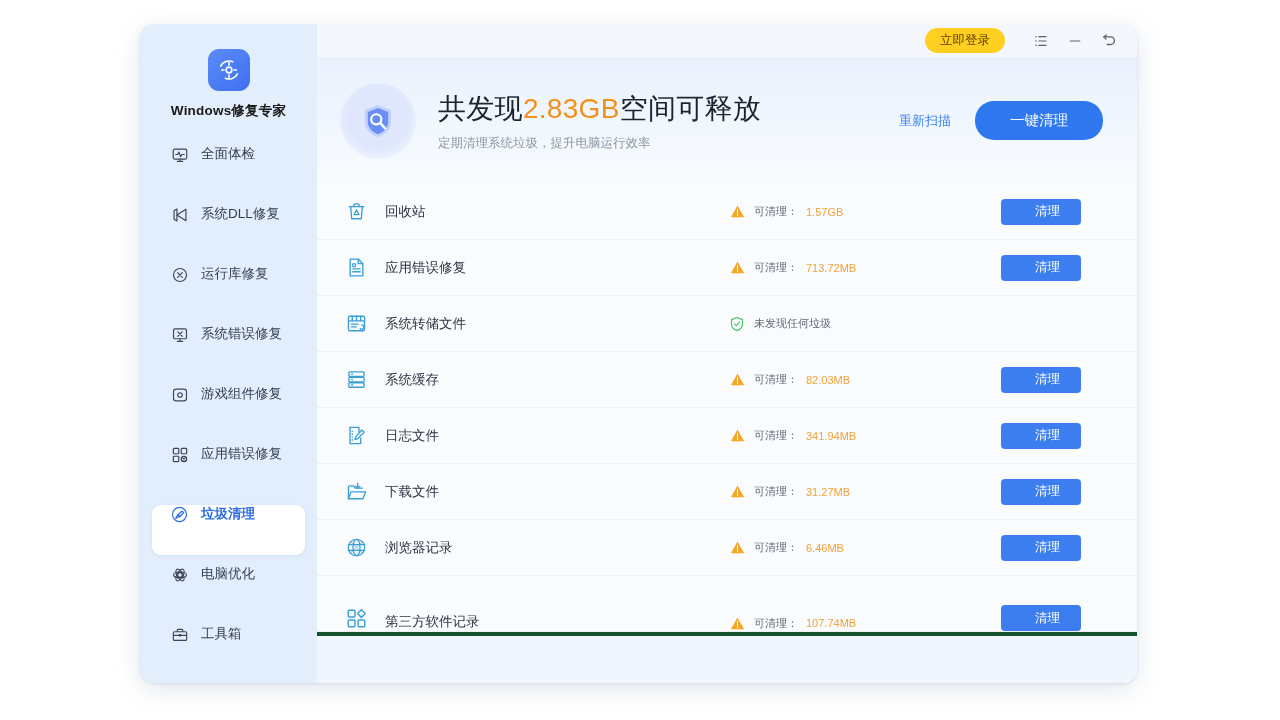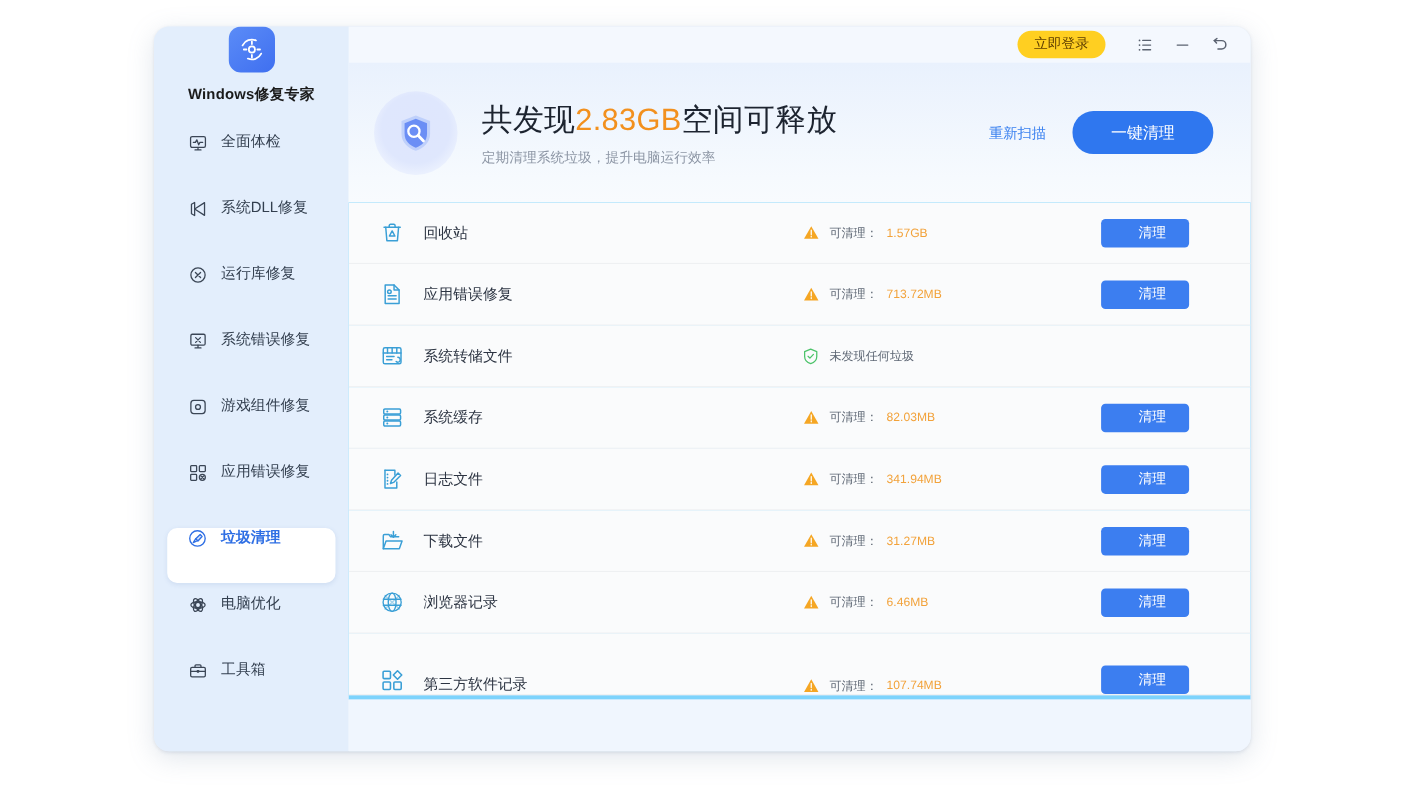--- a/index.html
+++ b/index.html
@@ -22,20 +22,21 @@
   }
 
   
   #sidebar {
     width: 177px;
     background: #e3eefc;
     flex: 0 0 177px;
     position: relative;
   }
   .brand {
+    padding-top: 25px;
     text-align: center;
   }
   .brand-logo {
     width: 42px; height: 42px;
     margin: 0 auto;
     border-radius: 11px;
     background: linear-gradient(140deg, #5b8cf7 0%, #3f6ff0 100%);
     display: flex; align-items: center; justify-content: center;
   }
   .brand-name {
@@ -156,21 +157,21 @@
     border-radius: 19px;
     height: 39px;
     width: 128px;
     font-size: 14.5px;
     cursor: pointer;
     font-family: inherit;
   }
 
   
   #list {
-    background: #7dd3fc;
+    background: #14532d;
     flex: 0 0 452px;
     overflow: hidden;
   }
   .row {
     height: 56px;
     display: flex;
     align-items: center;
     padding: 0 0 0 26px;
     border-bottom: 1px solid #eef0f2;
     background: #fafbfc;

